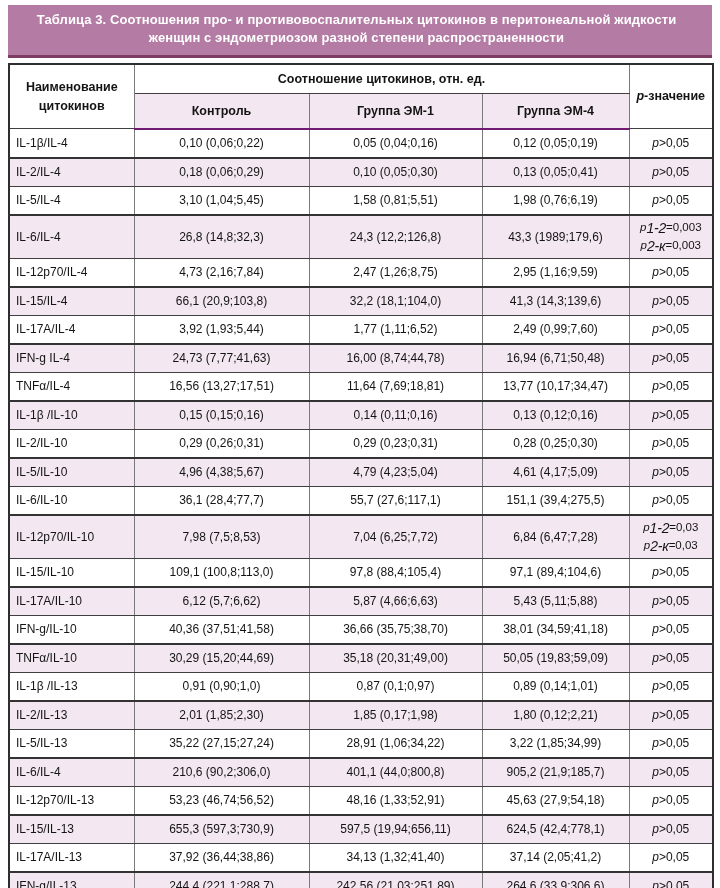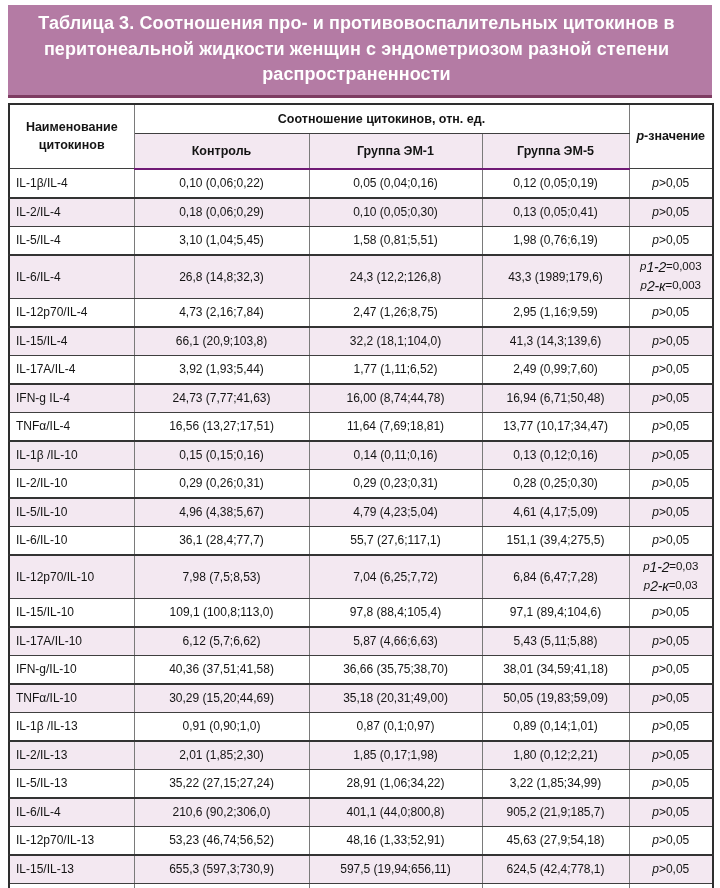--- a/index.html
+++ b/index.html
@@ -10,21 +10,21 @@
     -webkit-font-smoothing:antialiased;
   }
   .page{padding:5px 8px 0 8px;width:704px;}
 
   
   .title-bar{
     background:var(--title-bg,#b47ba4);
     border-bottom:3px solid var(--title-underline,#7e3c62);
     color:#ffffff;
     font-weight:bold;
-    font-size:18px;
+    font-size:13px;
     line-height:1.42;
     text-align:center;
     padding:6px 26px 7px 19px;
     letter-spacing:0.1px;
   }
 
   
   table{
     border-collapse:collapse;
     table-layout:fixed;
@@ -91,21 +91,21 @@
     </colgroup>
     <thead>
       <tr>
         <th rowspan="2" class="name-h">Наименование цитокинов</th>
         <th colspan="3" class="group-h">Соотношение цитокинов, отн. ед.</th>
         <th rowspan="2" class="p-h"><i>p</i><span>-значение</span></th>
       </tr>
       <tr>
         <th class="sub-h">Контроль</th>
         <th class="sub-h">Группа ЭМ-1</th>
-        <th class="sub-h">Группа ЭМ-5</th>
+        <th class="sub-h">Группа ЭМ-4</th>
       </tr>
     </thead>
     <tbody>
         <tr class="plain">
           <td class="name">IL-1β/IL-4</td>
           <td class="val">0,10 (0,06;0,22)</td>
           <td class="val">0,05 (0,04;0,16)</td>
           <td class="val">0,12 (0,05;0,19)</td>
           <td class="pcell"><i>p</i><span>&gt;0,05</span></td>
         </tr>

